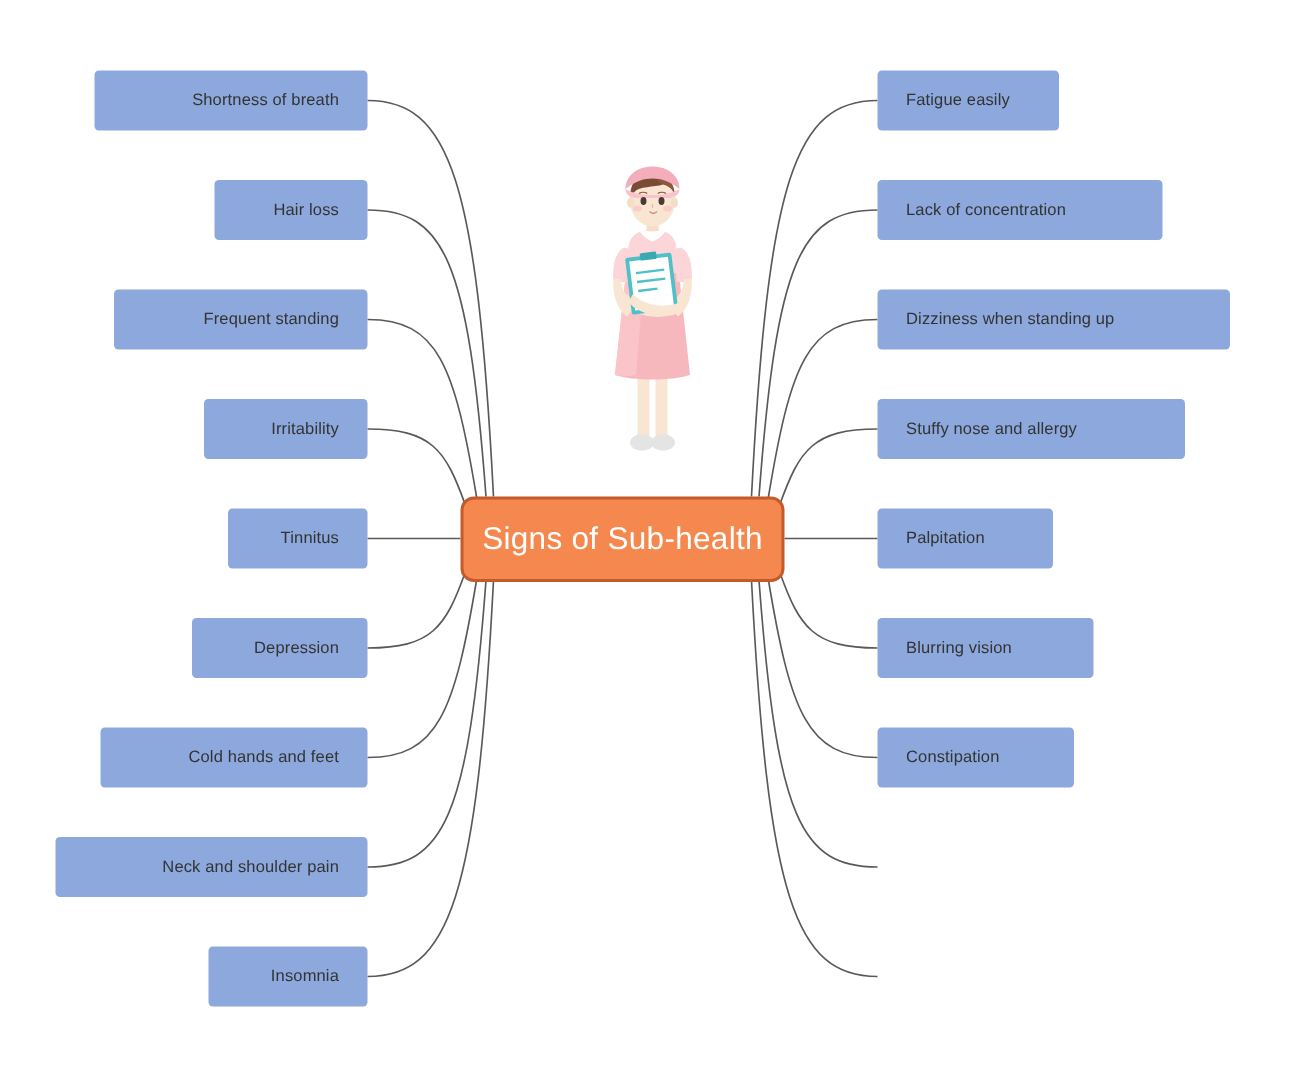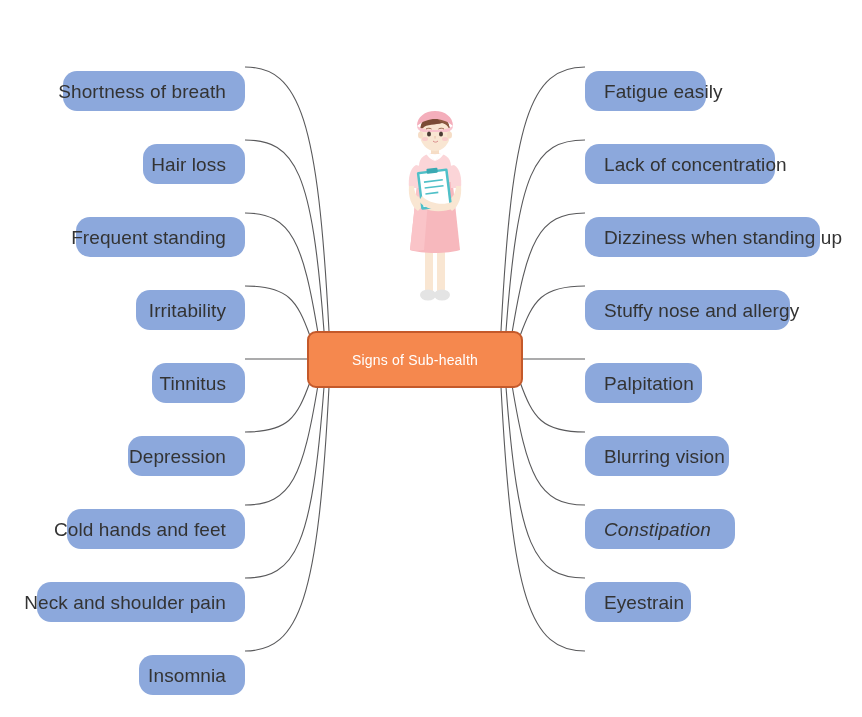--- a/index.html
+++ b/index.html
@@ -22,49 +22,48 @@
     left: 0;
     top: 0;
     width: 862px;
     height: 717px;
     pointer-events: none;
   }
   .node {
     position: absolute;
     box-sizing: border-box;
     background: #8ca8dc;
-    border-radius: 14px;
+    border-radius: 3px;
     color: #333333;
-    font-size: 19px;
+    font-size: 11px;
     line-height: 1;
     display: flex;
     align-items: center;
     white-space: nowrap;
     letter-spacing: 0.1px;
-    margin-top: 24px;
   }
   .node.left {
     justify-content: flex-end;
     padding-right: 19px;
   }
   .node.right {
     justify-content: flex-start;
     padding-left: 19px;
   }
   .center-node {
     position: absolute;
     box-sizing: border-box;
     background: #f5884e;
     border: 2px solid #c4592a;
     border-radius: 9px;
     display: flex;
     align-items: center;
     justify-content: center;
     color: #ffffff;
-    font-size: 14px;
+    font-size: 21px;
     letter-spacing: 0.2px;
     z-index: 3;
   }
   .nurse {
     position: absolute;
     z-index: 2;
   }
 </style>
 </head>
 <body>
@@ -195,24 +194,21 @@
   </div>
   <div class="node right" style="left:585px; top:266px; width:205px; height:40px;">
     <span>Stuffy nose and allergy</span>
   </div>
   <div class="node right" style="left:585px; top:339px; width:117px; height:40px;">
     <span>Palpitation</span>
   </div>
   <div class="node right" style="left:585px; top:412px; width:144px; height:40px;">
     <span>Blurring vision</span>
   </div>
-  <div class="node right" style="left:585px; top:485px; width:150px; height:40px;font-style:italic;">
+  <div class="node right" style="left:585px; top:485px; width:131px; height:40px;">
     <span>Constipation</span>
-  </div>
-  <div class="node right" style="left:585px; top:558px; width:106px; height:40px;">
-    <span>Eyestrain</span>
   </div>
 
   <div class="center-node" style="left:307px; top:331px; width:216px; height:57px;">
     <span>Signs of Sub-health</span>
   </div>
 
 </div>
 
 </body></html>

